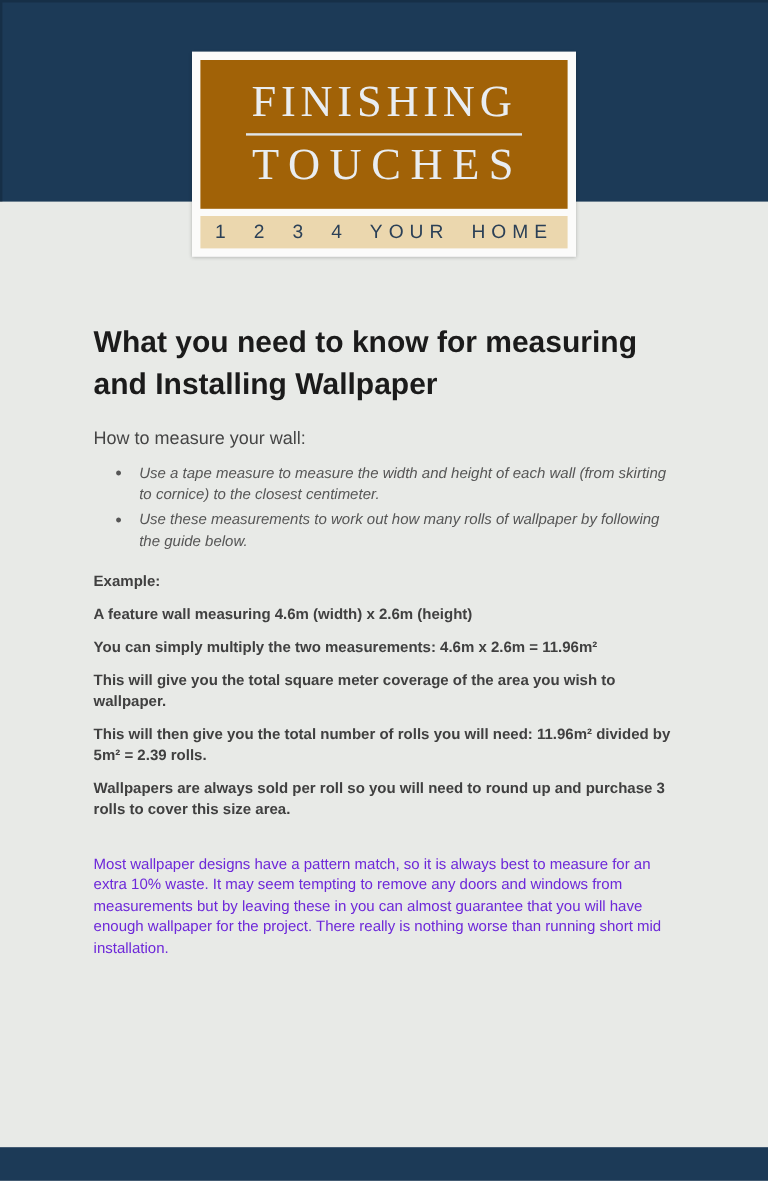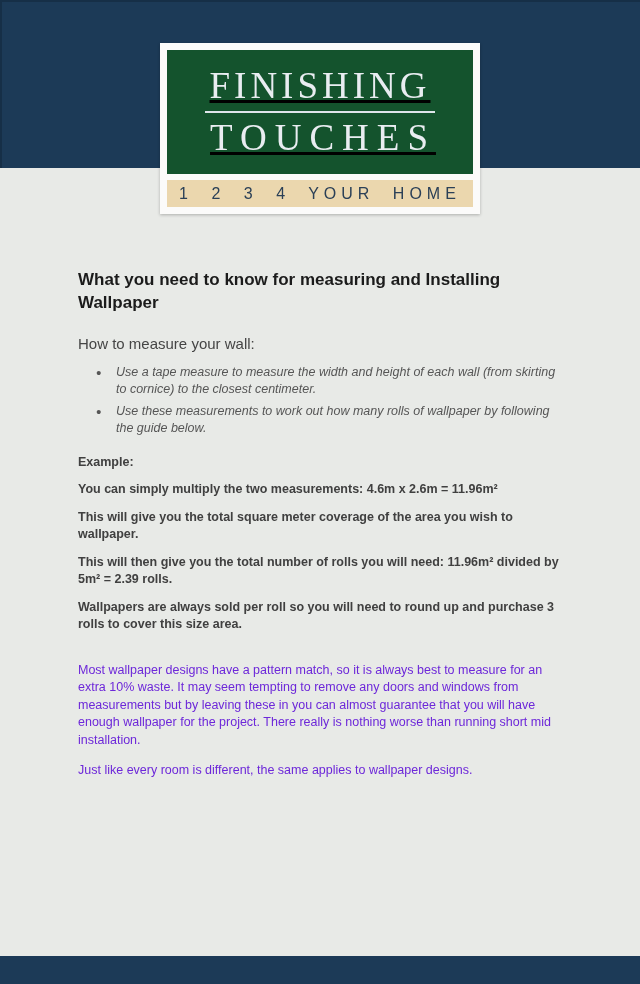--- a/index.html
+++ b/index.html
@@ -16,22 +16,22 @@
   .header-band {
     height:168px; background:#1c3a57; position:relative; flex:none;
     box-shadow:inset 2px 2px 0 rgba(0,0,0,0.18);
   }
   .logo-box {
     position:absolute; top:43px; left:50%; transform:translateX(-50%);
     width:306px; background:#fbfbfa; padding:7px;
     box-shadow:0 1px 3px rgba(0,0,0,0.25);
   }
   .logo-navy {
-    background:#14532d; height:124px;
-    display:flex; flex-direction:column; align-items:center; justify-content:center;text-decoration:underline;
+    background:#a16207; height:124px;
+    display:flex; flex-direction:column; align-items:center; justify-content:center;
   }
   .logo-line1 {
     font-family:"Liberation Serif", serif; color:#e9edf1;
     font-size:37px; letter-spacing:4px; line-height:1.05; white-space:nowrap;
   }
   .logo-divider { width:230px; height:2px; background:#dfe5ea; margin:5px 0 6px 0; }
   .logo-line2 {
     font-family:"Liberation Serif", serif; color:#e9edf1;
     font-size:37px; letter-spacing:8px; line-height:1.05; white-space:nowrap; padding-left:6px;
   }
@@ -41,21 +41,21 @@
     color:#2b4057; font-size:16px; font-weight:500;
     letter-spacing:5px; word-spacing:9px; white-space:nowrap;
   }
 
   
   .doc {
     padding:100px 78px 0 78px; flex:1 1 auto;
     color:#575757; font-size:12.5px; line-height:1.4;
   }
   .doc-title {
-    color:#1b1b1b; font-size:17px; font-weight:700; line-height:1.38;
+    color:#1b1b1b; font-size:25px; font-weight:700; line-height:1.38;
     margin:0 0 18px 0;
   }
   .intro { font-weight:700; color:#404040; margin:0 0 14px 0; }
   .how-to { font-size:15px; color:#454545; margin:0 0 10px 0; }
   ul.bullets { margin:0 0 16px 0; padding:0; list-style:none;font-style:italic; }
   ul.bullets li {
     position:relative; padding-left:38px; margin-bottom:4px; color:#565656;
   }
   ul.bullets li::before {
     content:"\2022"; position:absolute; left:18px; top:-2px; font-size:15px; color:#565656;
@@ -89,27 +89,27 @@
 
 
     <p class="how-to">How to measure your wall:</p>
 
     <ul class="bullets">
       <li>Use a tape measure to measure the width and height of each wall (from skirting to cornice) to the closest centimeter.</li>
       <li>Use these measurements to work out how many rolls of wallpaper by following the guide below.</li>
     </ul>
 
     <p class="bold-line">Example:</p>
+    <p class="bold-line">A feature wall measuring 4.6m (width) x 2.6m (height)</p>
     <p class="bold-line">You can simply multiply the two measurements: 4.6m x 2.6m = 11.96m²</p>
     <p class="bold-line">This will give you the total square meter coverage of the area you wish to wallpaper.</p>
     <p class="bold-line">This will then give you the total number of rolls you will need: 11.96m² divided by 5m² = 2.39 rolls.</p>
     <p class="bold-line">Wallpapers are always sold per roll so you will need to round up and purchase 3 rolls to cover this size area.</p>
 
     <div class="spacer"></div>
 
     <p class="closing">Most wallpaper designs have a pattern match, so it is always best to measure for an extra 10% waste.  It may seem tempting to remove any doors and windows from measurements but by leaving these in you can almost guarantee that you will have enough wallpaper for the project. There really is nothing worse than running short mid installation.</p>
-    <p class="closing">Just like every room is different, the same applies to wallpaper designs.</p>
 
   </div>
 
   <div class="footer-band"></div>
 
 </div>
 
 </body></html>

